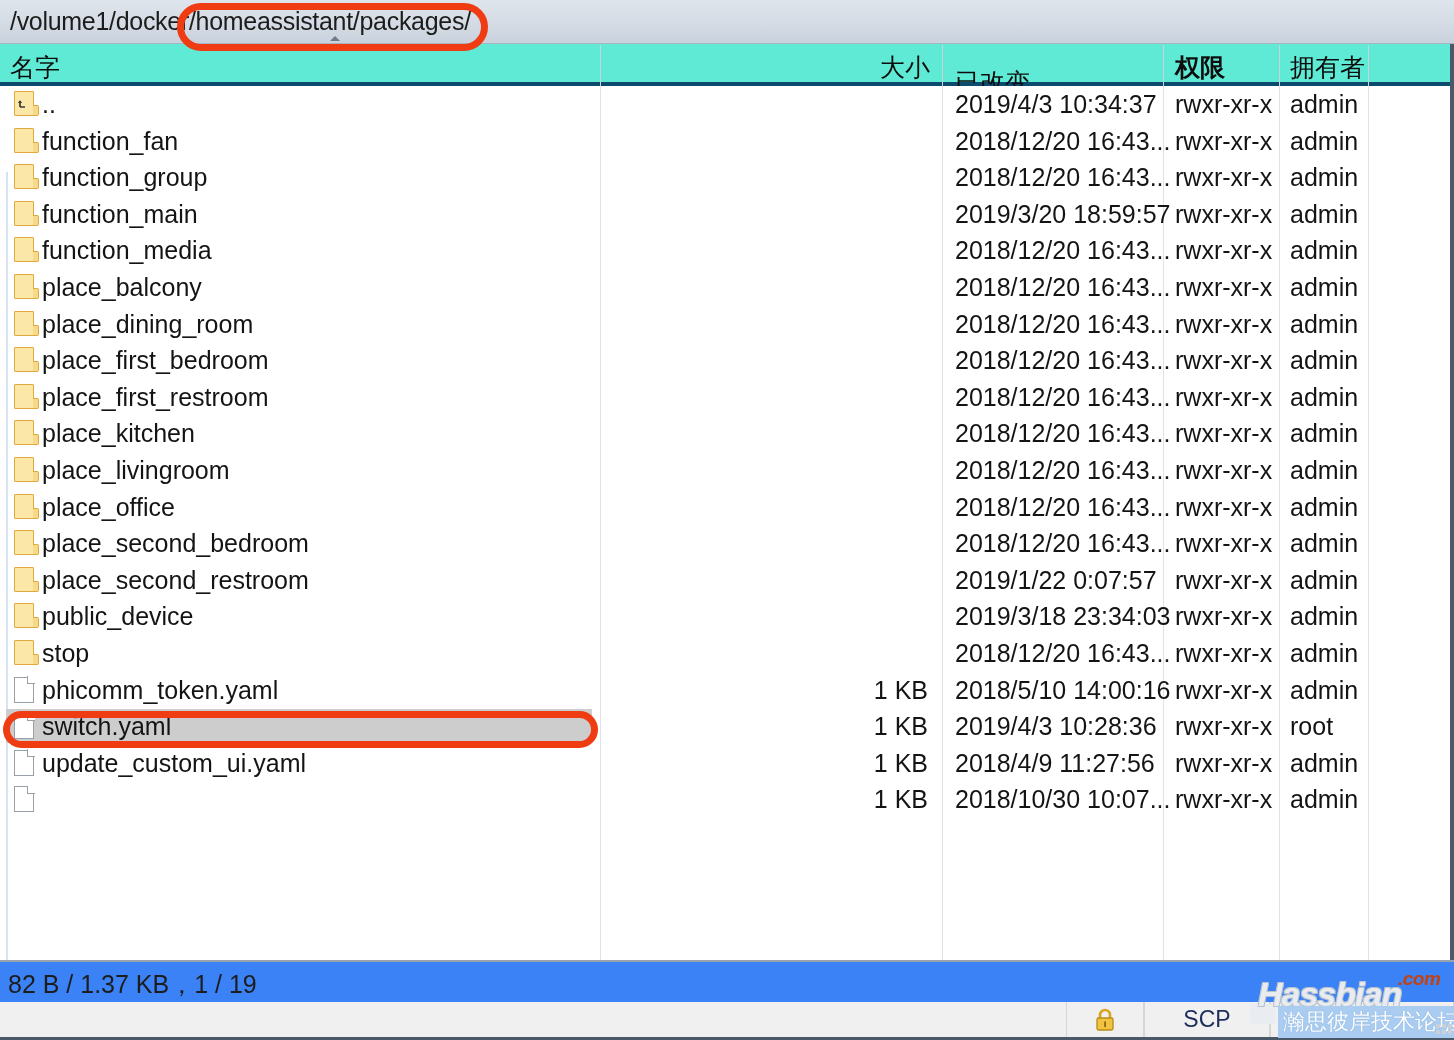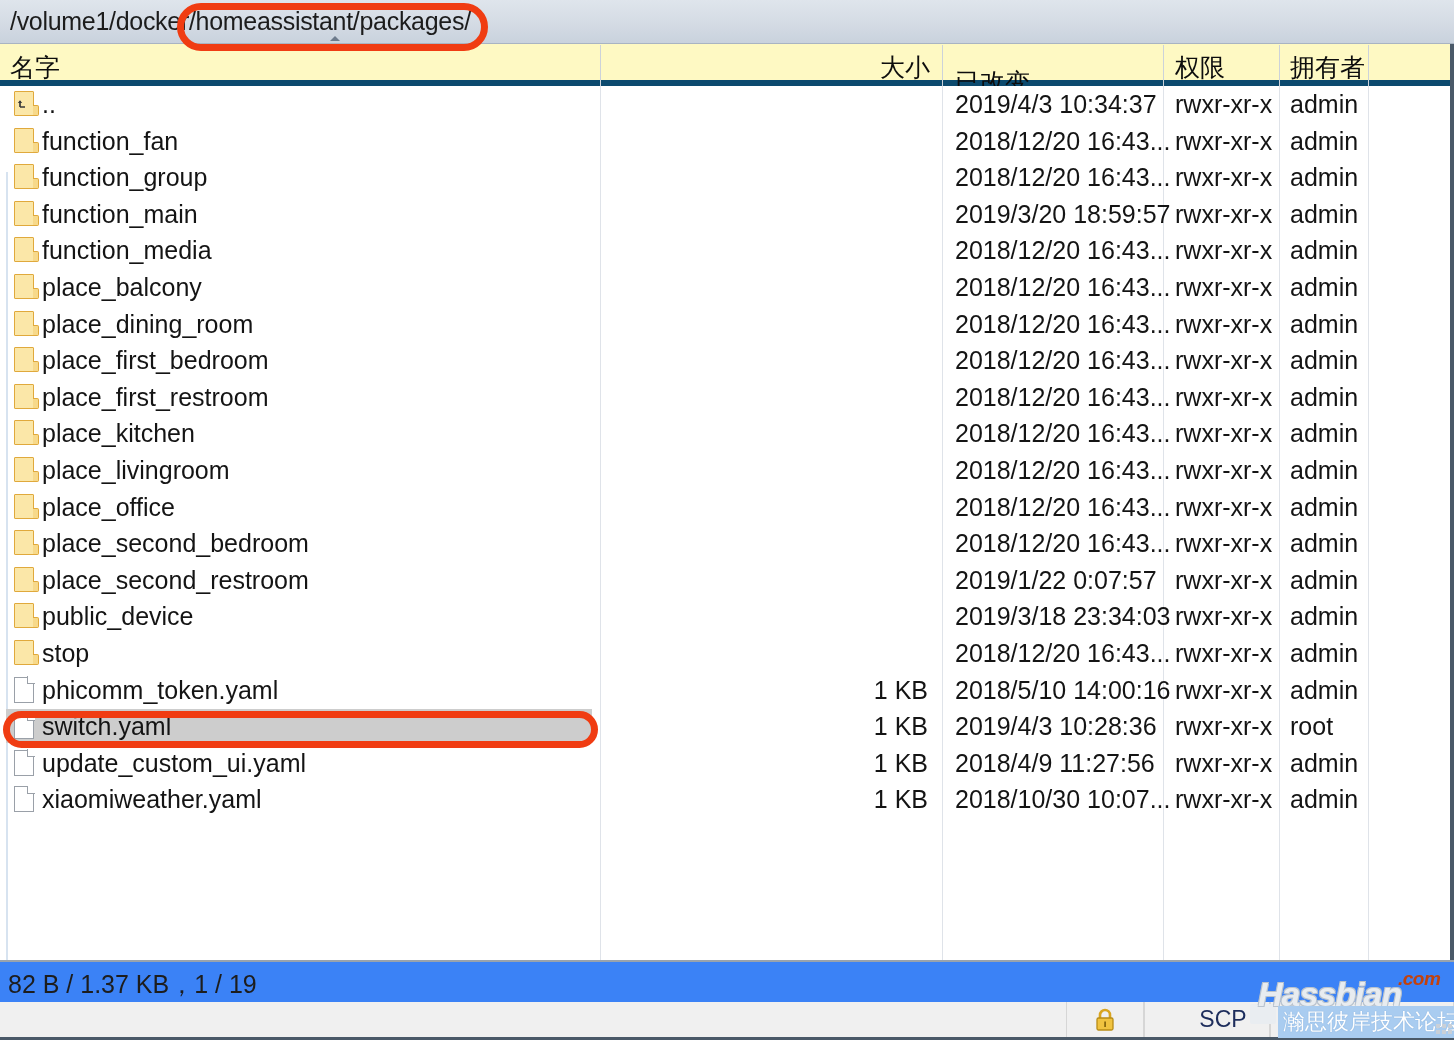--- a/index.html
+++ b/index.html
@@ -68,22 +68,22 @@
     left: 3px; top: 711px;
     width: 595px; height: 37px;
     border-radius: 19px;
   }
 
   
   #col-headers {
     position: absolute;
     left: 0; top: 44px;
     width: 1454px; height: 42px;
-    background: #fef9c3;
-    border-bottom: 6px solid #0c4a6e;
+    background: #5eead4;
+    border-bottom: 4px solid #0c4a6e;
     box-sizing: border-box;
   }
   #col-headers .hdr {
     position: absolute;
     top: 7px;
     font-size: 25px;
     color: #0d0d0d;
     white-space: nowrap;
   }
   #col-headers .sep {
@@ -223,21 +223,20 @@
     border-right: 1px solid #d6d6d6;
     box-sizing: border-box;
   }
   #bottom-bar .seg-label {
     position: absolute;
     top: 4px; left: 0;
     width: 100%;
     text-align: center;
     font-size: 23px;
     color: #1d2d5c;
-    padding-left: 16px;
   }
   .lock-ico {
     position: absolute;
     left: 50%; top: 6px;
     margin-left: -11px;
     width: 22px; height: 23px;
   }
 
   
   #watermark {
@@ -324,21 +323,21 @@
     <div class="dropdown-arrow"></div>
   </div>
 
   <div id="col-headers">
       <div class="hdr" style="left: 10px;">名字</div>
       <div class="sep" style="left: 600px;"></div>
       <div class="hdr" style="left: 880px;">大小</div>
       <div class="sep" style="left: 942px;"></div>
       <div class="hdr" style="left: 955px; margin-top: 15px;">已改变</div>
       <div class="sep" style="left: 1163px;"></div>
-      <div class="hdr" style="left: 1175px;">权限</div>
+      <div class="hdr" style="left: 1175px; font-weight: bold;">权限</div>
       <div class="sep" style="left: 1279px;"></div>
       <div class="hdr" style="left: 1290px;">拥有者</div>
       <div class="sep" style="left: 1368px;"></div>
     </div>
 
   <div id="file-list">
     <div id="left-rule"></div>
   <div class="body-rule" style="left: 600px;"></div>
       <div class="body-rule" style="left: 942px;"></div>
       <div class="body-rule" style="left: 1163px;"></div>
@@ -536,21 +535,20 @@
         <span class="cell name">update_custom_ui.yaml</span>
         <span class="cell size" style="left: 818px;">1 KB</span>
         <span class="cell date">2018/4/9 11:27:56</span>
         <span class="cell perm">rwxr-xr-x</span>
         <span class="cell owner">admin</span>
       </div>
       <div class="row" style="top: 695.4px;">
         <span class="icon">
           <span class="file-ico"></span>
         </span>
-        <span class="cell name">xiaomiweather.yaml</span>
         <span class="cell size" style="left: 818px;">1 KB</span>
         <span class="cell date">2018/10/30 10:07...</span>
         <span class="cell perm">rwxr-xr-x</span>
         <span class="cell owner">admin</span>
       </div>
     </div>
 
   <div id="right-edge"></div>
 
   <div id="status-bar">

